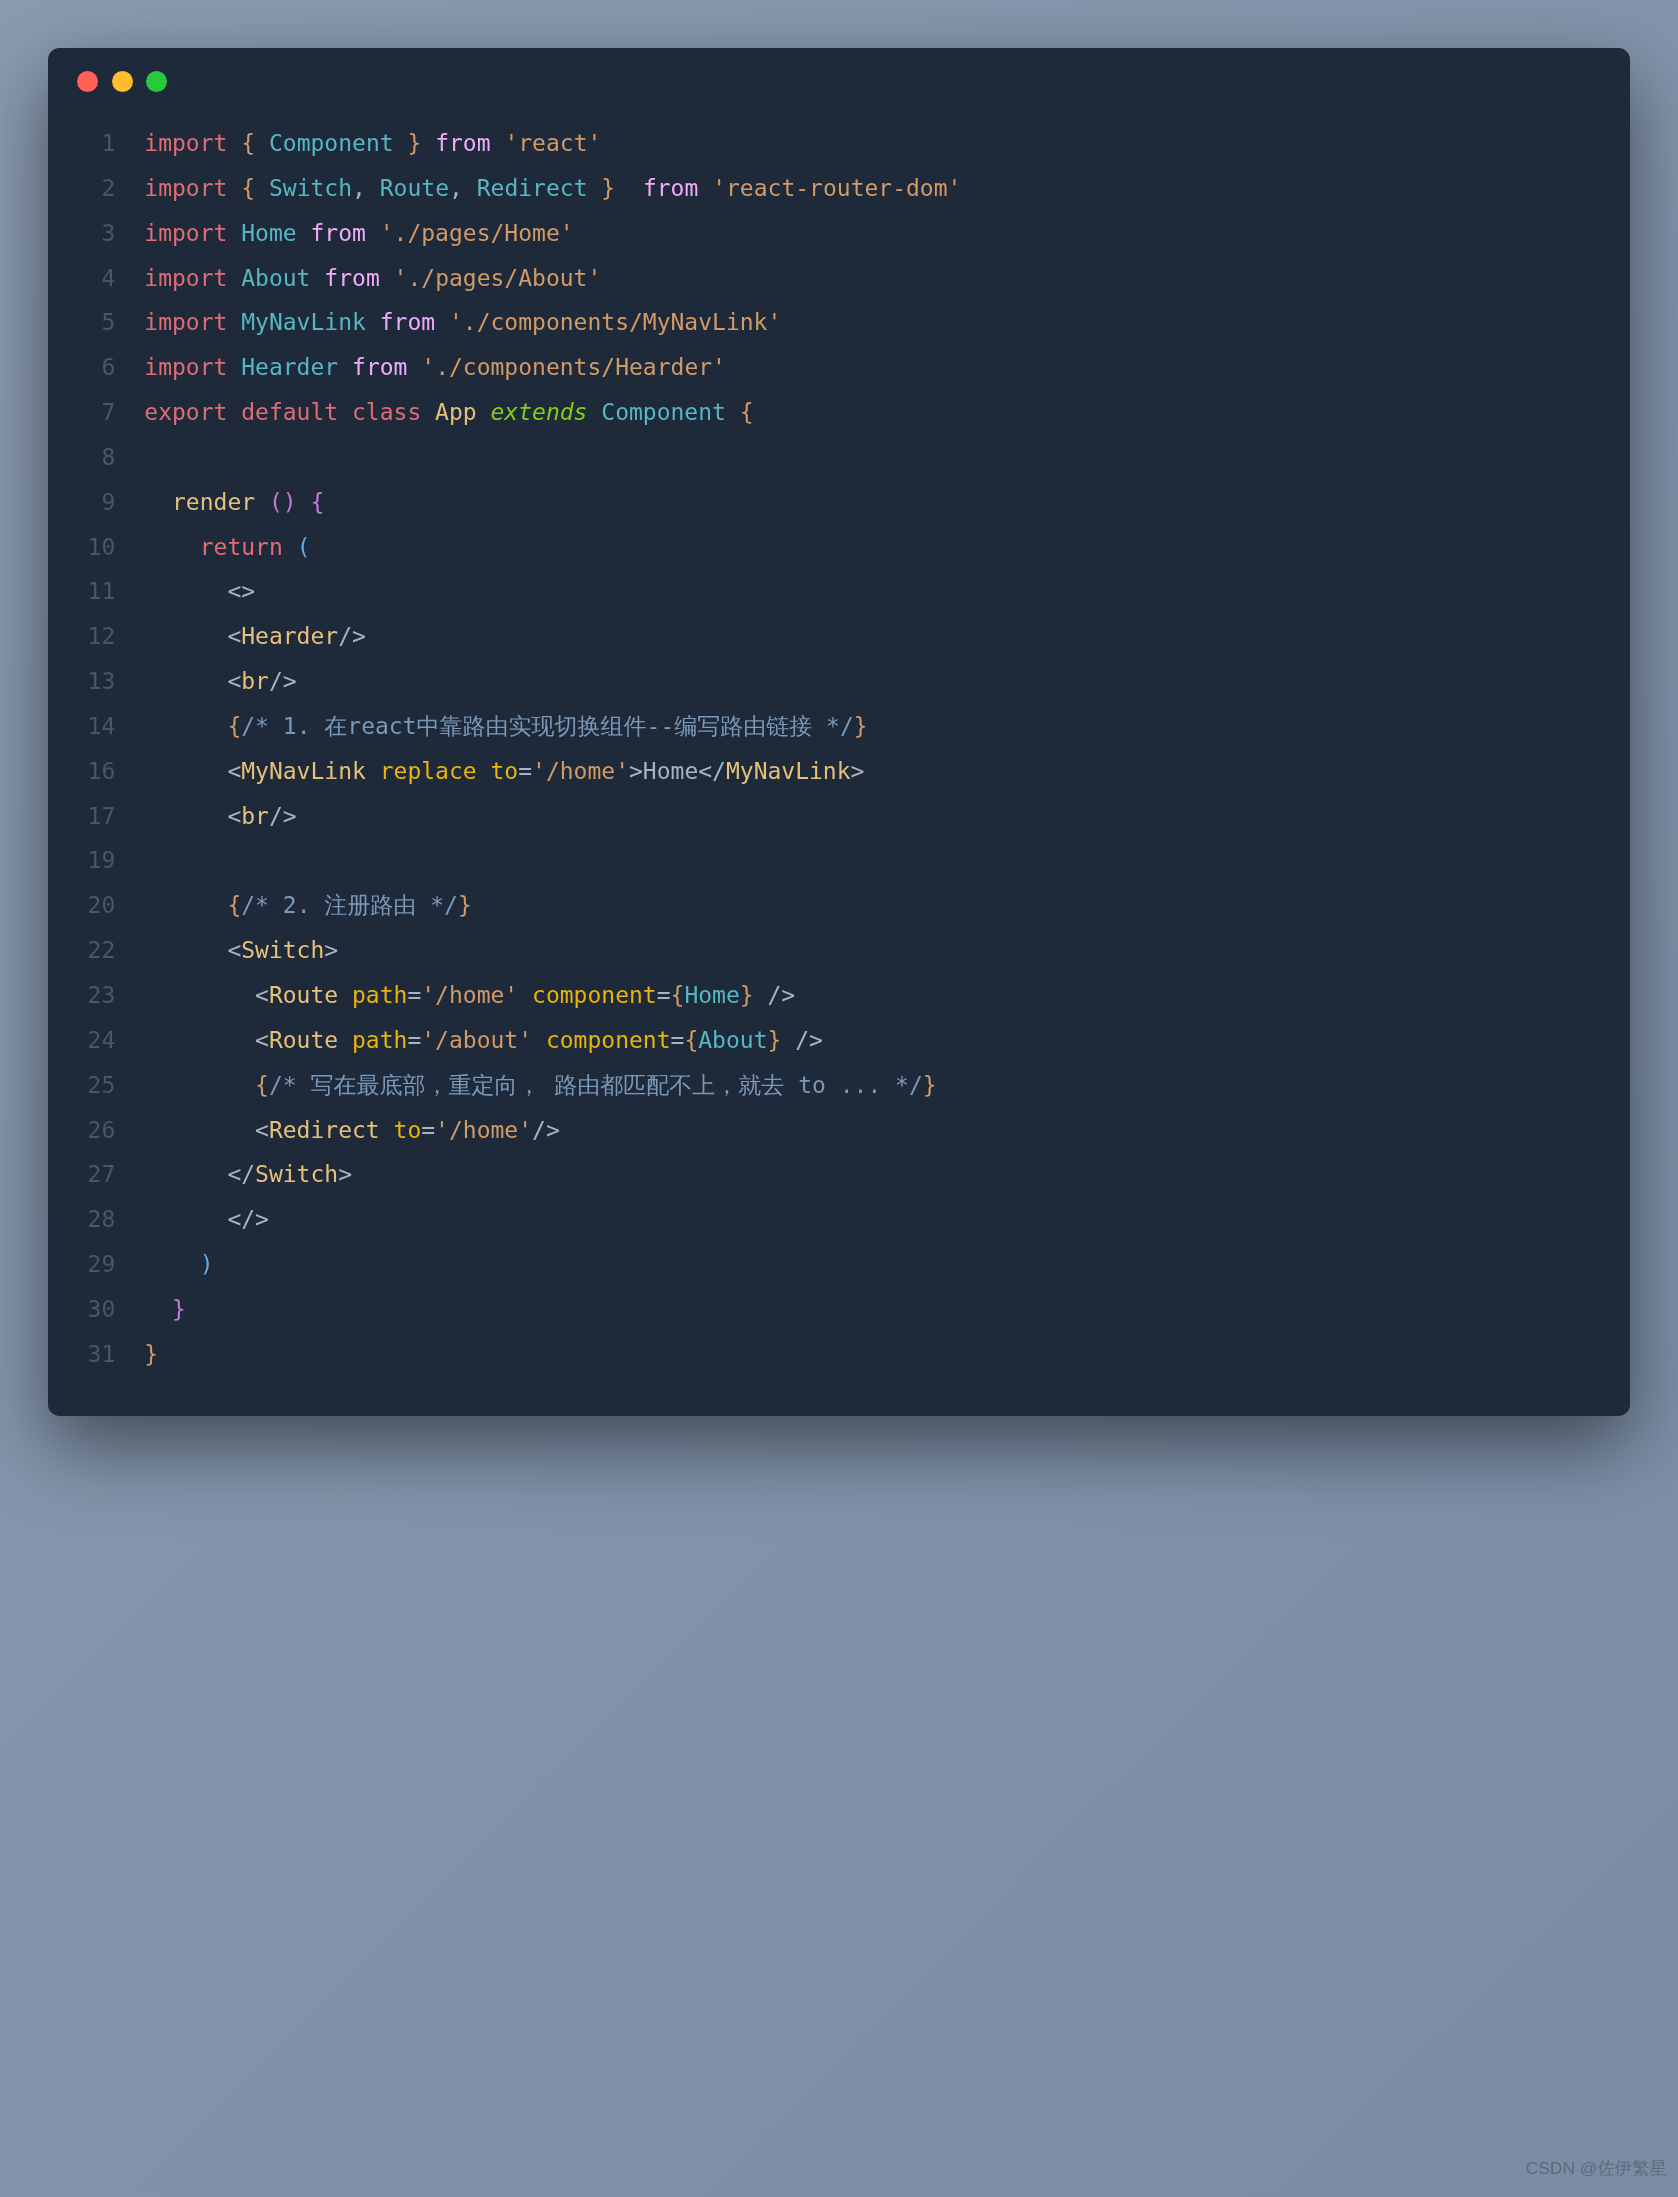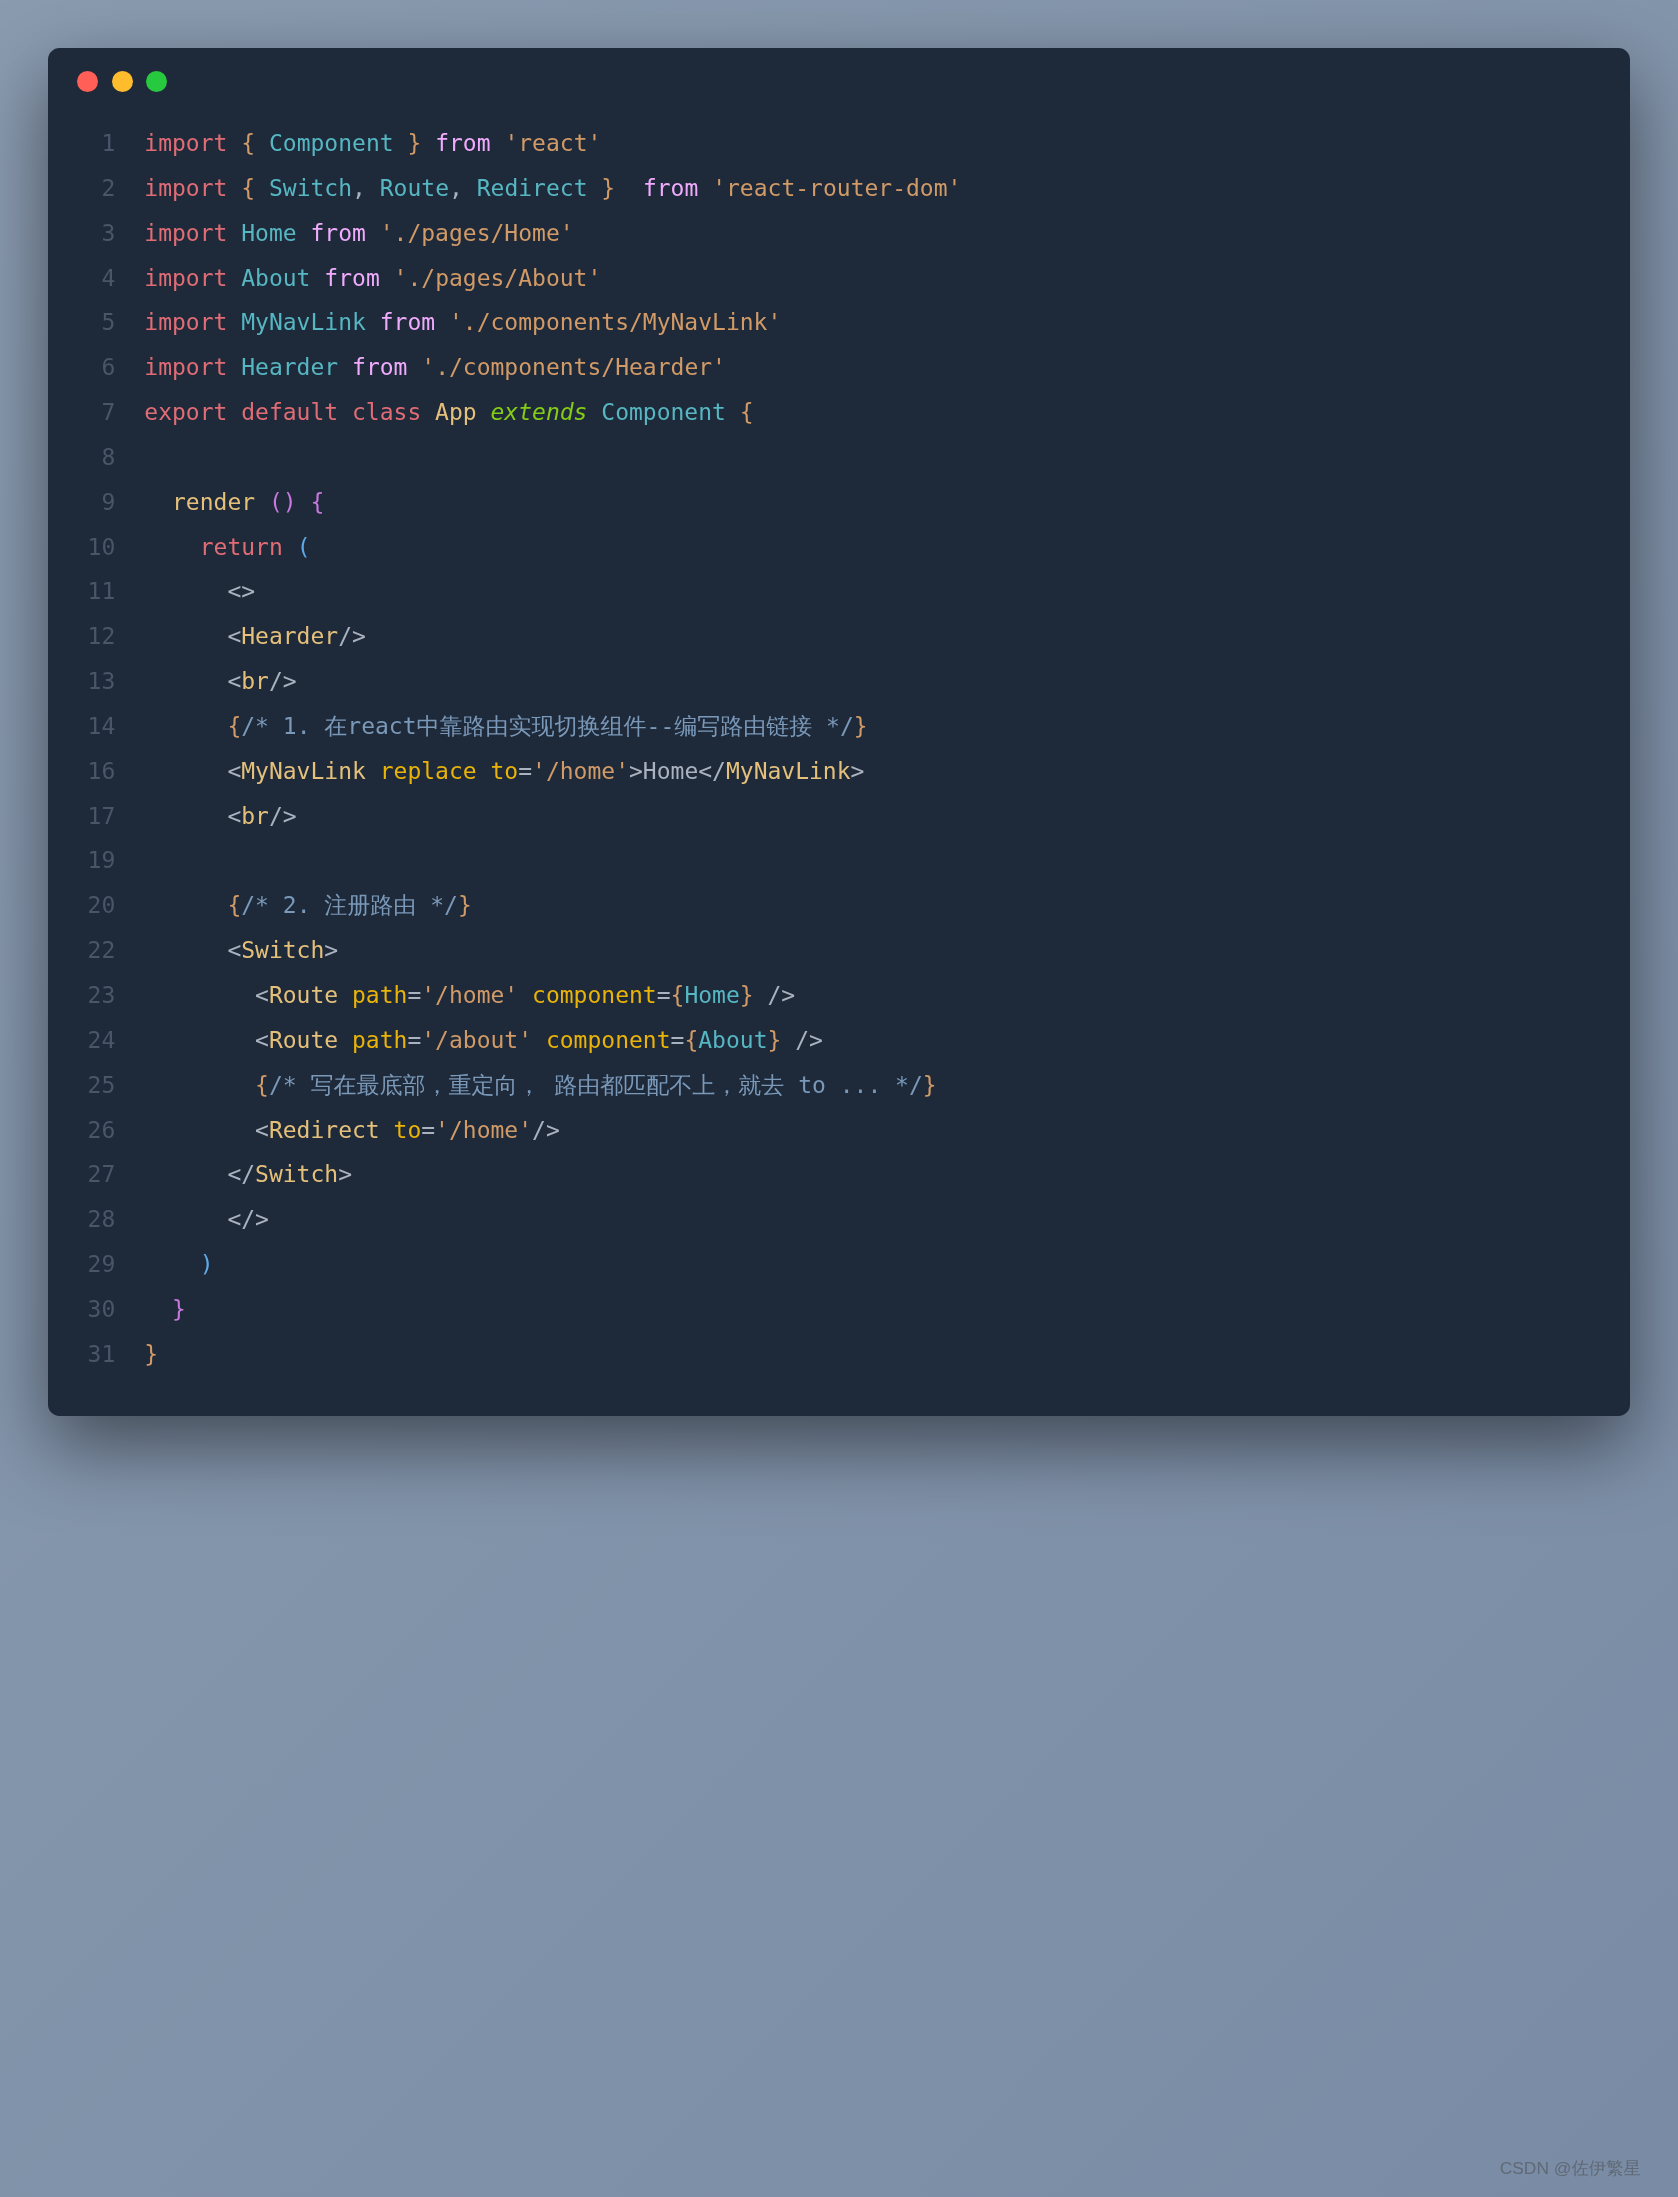--- a/index.html
+++ b/index.html
@@ -54,21 +54,21 @@
     .tag { color: #e5c07b; }
     .attr { color: #eab308; }
     .brace-yellow { color: #d19a66; }
     .brace-purple { color: #c678dd; }
     .brace-blue { color: #5faae8; }
     .comment { color: #7a98b8; }
     .plain { color: #abb2bf; }
     .watermark {
       position: fixed;
       bottom: 17.4px;
-      right: 37px;
+      right: 11px;
       color: rgba(70,70,70,0.5);
       font-size: 17.4px;
       font-family: sans-serif;
     }
   </style>
 </head>
 <body>
 
 <div class="window">
   <div class="titlebar">

